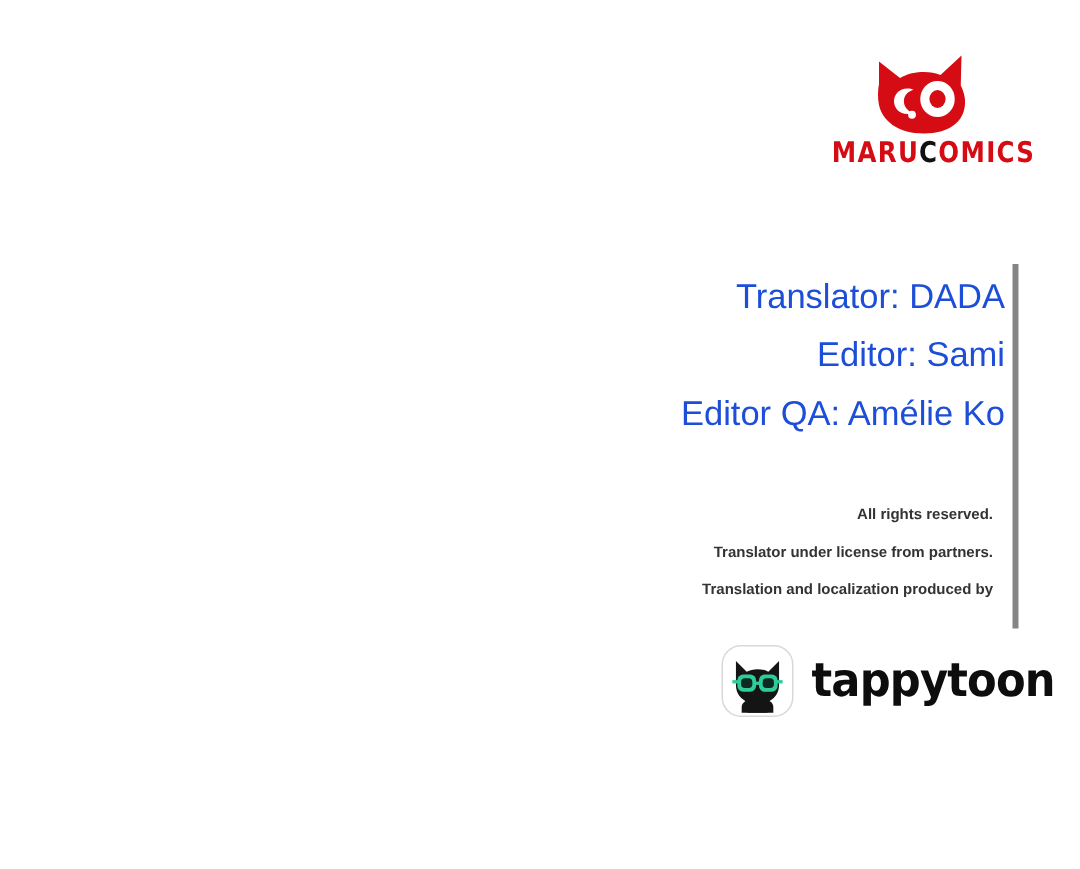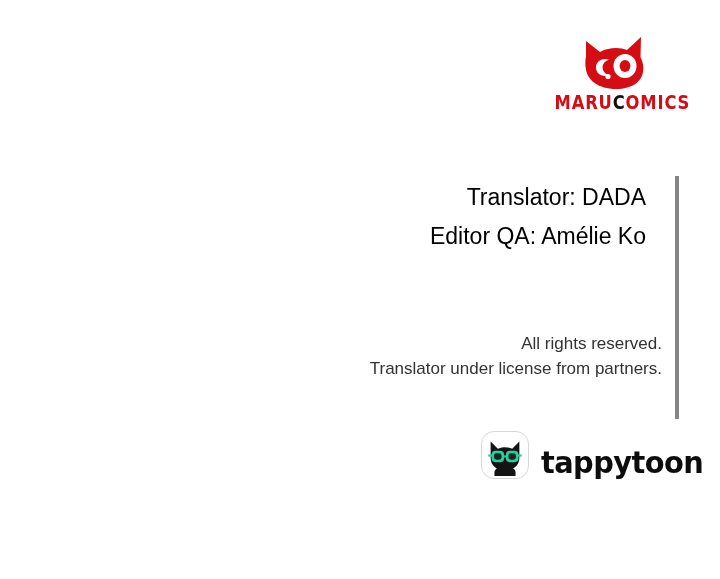--- a/index.html
+++ b/index.html
@@ -60,57 +60,57 @@
   .credits-rule {
     position: absolute;
     left: 675px;
     top: 176px;
     width: 4px;
     height: 243px;
     background: #858585;
   }
   .credits {
     position: absolute;
-    left: 284px;
+    left: 308px;
     top: 178px;
     width: 362px;
     text-align: right;
-    color: #000000;
+    color: #1d4ed8;
   }
   .credit-line {
     font-size: 23px;
     line-height: 39px;
     font-weight: 400;
     white-space: nowrap;
   }
 
   .legal {
     position: absolute;
     left: 300px;
     top: 331px;
     width: 362px;
     text-align: right;
     color: #333333;
   }
   .legal-line {
-    font-size: 17px;
+    font-size: 10px;
     line-height: 25px;
-    font-weight: 400;
+    font-weight: 700;
     white-space: nowrap;
   }
 
   
   .tappytoon-logo {
     position: absolute;
     left: 481px;
     top: 429px;
     width: 192px;
     height: 50px;
     display: flex;
-    align-items: flex-end;
+    align-items: center;
     gap: 12px;
   }
   .tt-icon {
     width: 48px;
     height: 48px;
     border-radius: 13px;
     background: #ffffff;
     border: 1px solid #d8d8d8;
     box-sizing: border-box;
     position: relative;
@@ -155,26 +155,28 @@
 
     <div class="publisher-wordmark">
       <span class="wm-maru">MARU</span><span class="wm-c">C</span><span class="wm-omics">OMICS</span>
     </div>
   </div>
 
   <div class="credits-rule"></div>
 
   <div class="credits">
     <div class="credit-line">Translator: DADA</div>
+    <div class="credit-line">Editor: Sami</div>
     <div class="credit-line">Editor QA: Amélie Ko</div>
   </div>
 
   <div class="legal">
     <div class="legal-line">All rights reserved.</div>
     <div class="legal-line">Translator under license from partners.</div>
+    <div class="legal-line">Translation and localization produced by</div>
   </div>
 
   <div class="tappytoon-logo">
 
     <div class="tt-icon">
       <svg viewBox="0 0 48 48" width="46" height="46" aria-hidden="true">
 
         <path d="M9 10 L9 27 C9 33 13 37 17 38.6 L17 46 L31 46 L31 38.6
                  C35 37 39 33 39 27 L39 10 L31.5 17.5
                  C29.4 16.4 26.9 15.8 24 15.8 C21.1 15.8 18.6 16.4 16.5 17.5 Z" fill="#141414"></path>

